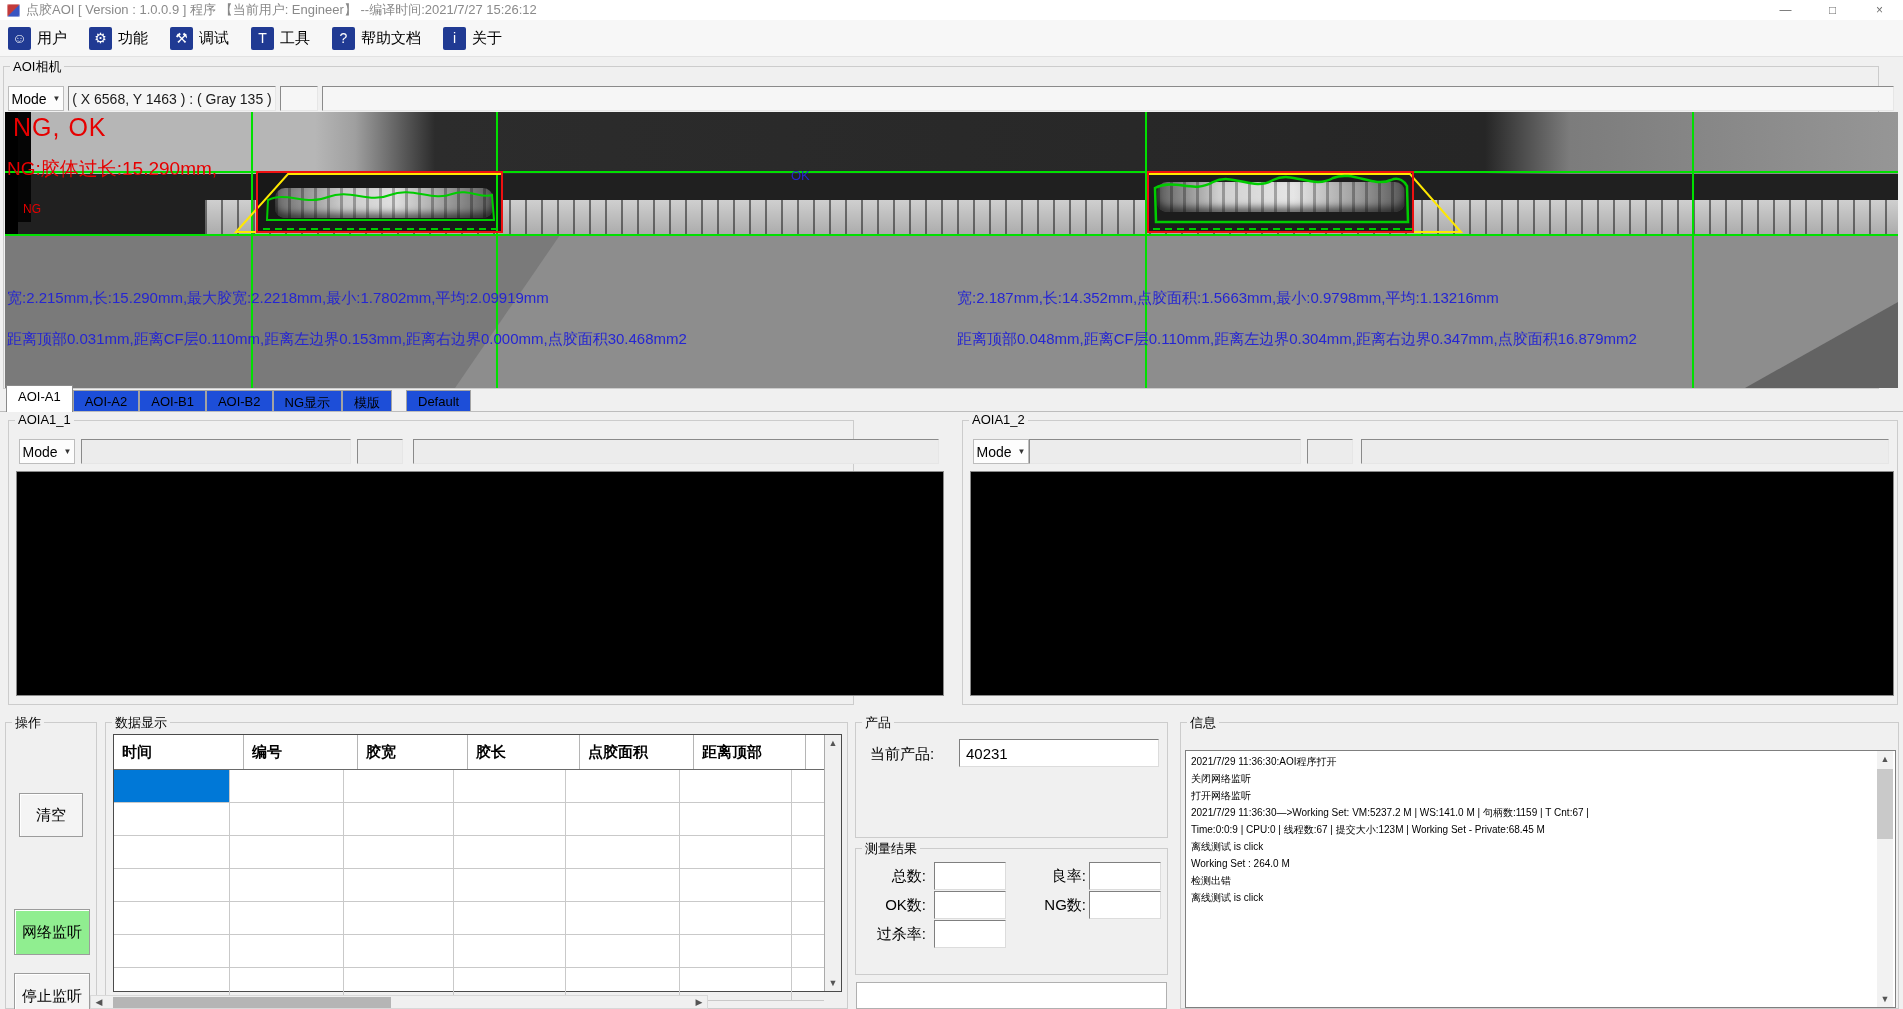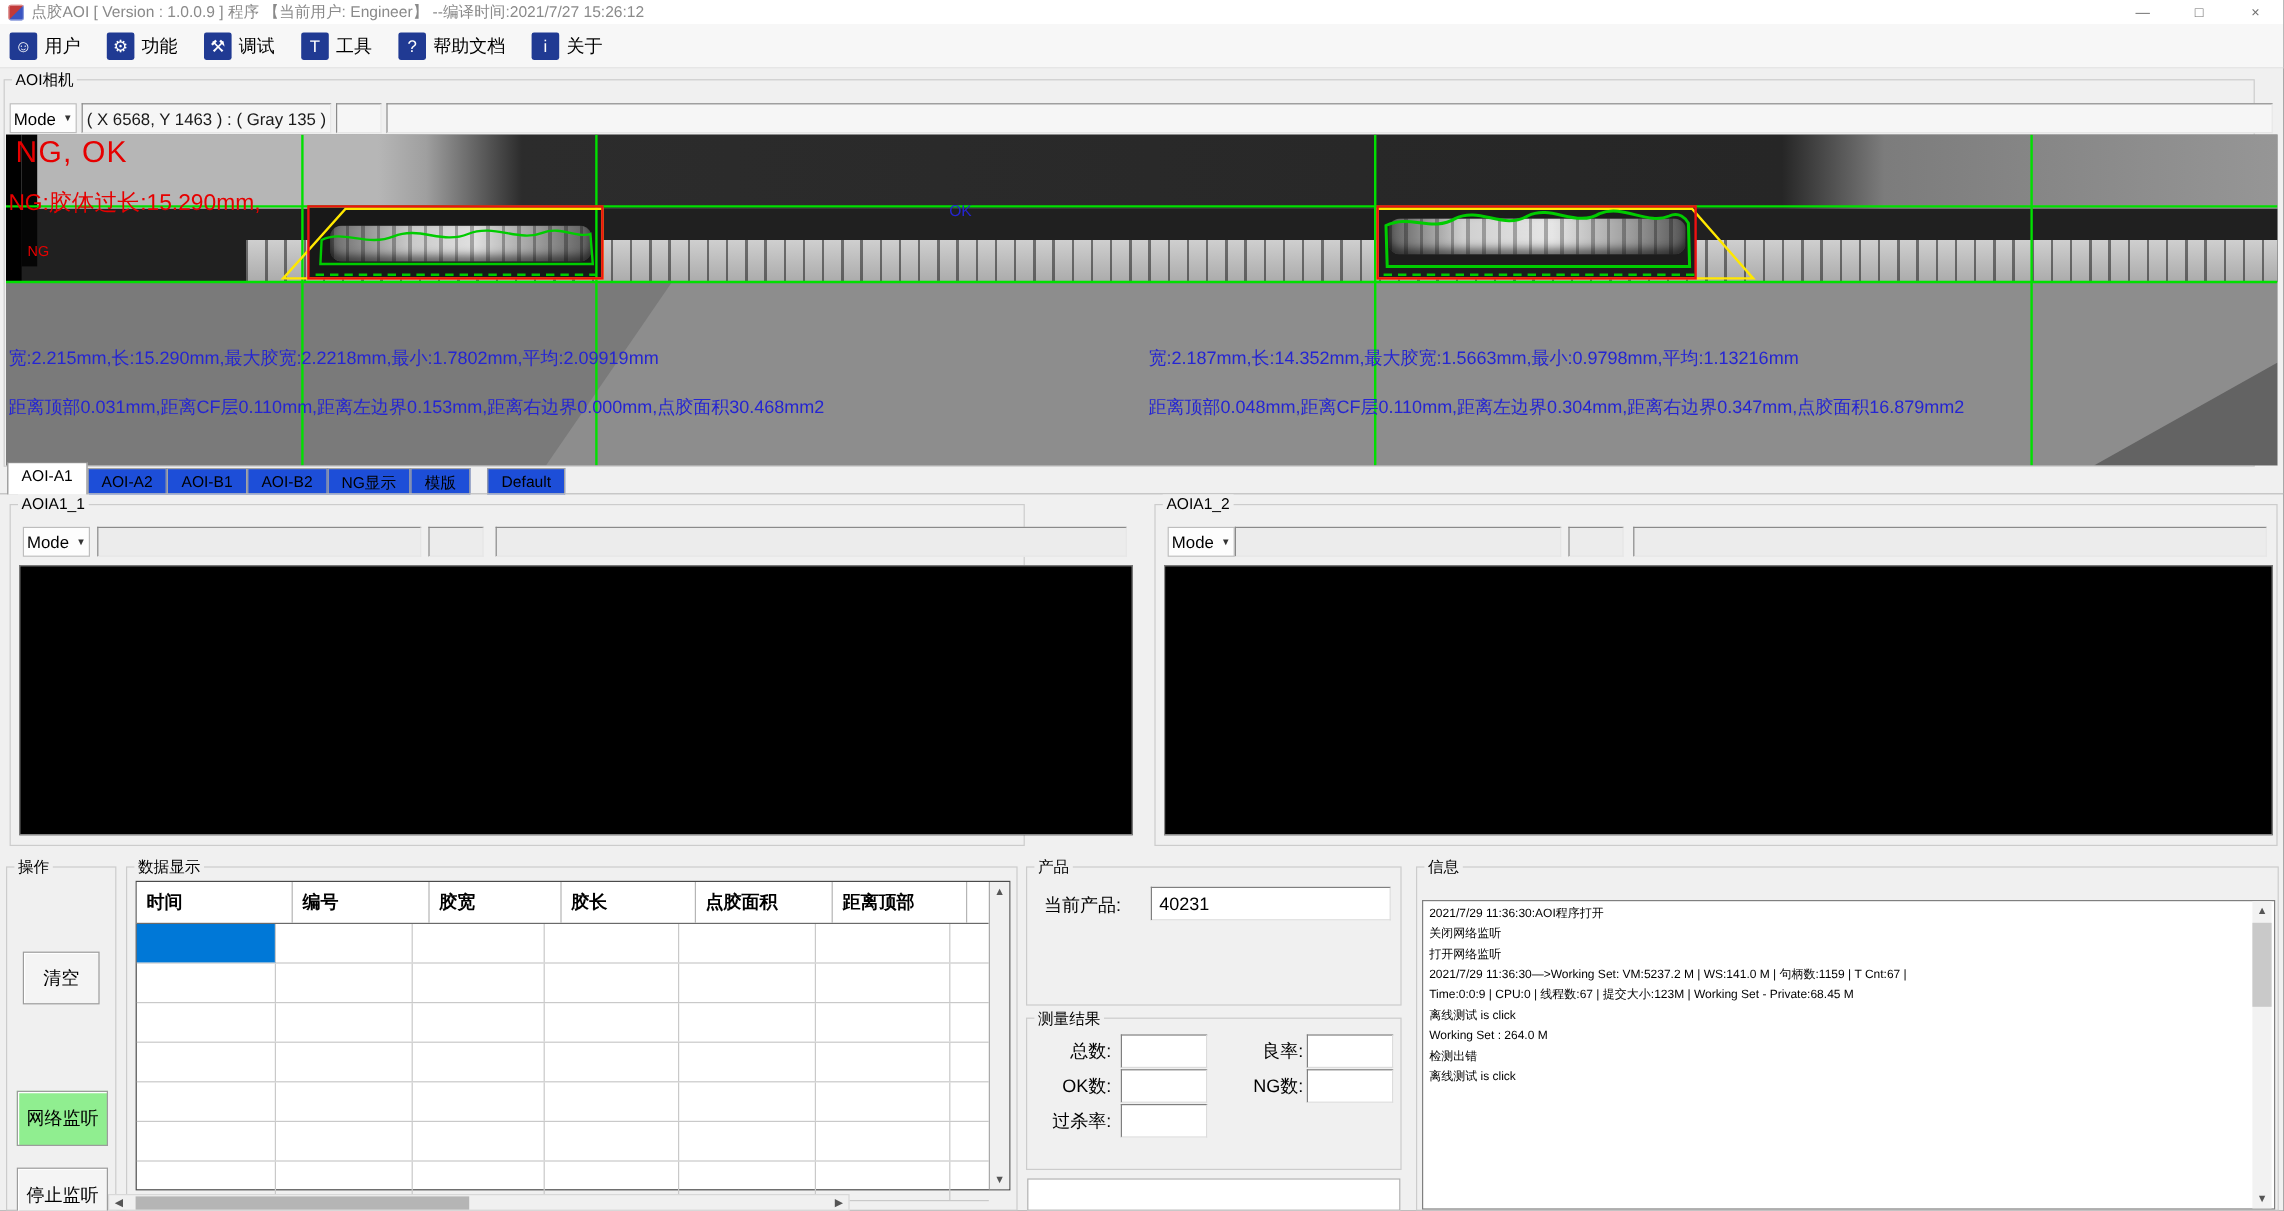--- a/index.html
+++ b/index.html
@@ -189,21 +189,21 @@
         <path d="M1151,110 L1150,76 C1170,66 1188,82 1208,70 C1228,60 1248,80 1268,68 C1288,58 1308,78 1328,66 C1348,58 1368,76 1386,68 C1394,64 1400,70 1402,74 L1403,110 Z" fill="none" stroke="#00cc00" stroke-width="2.5"></path>
         <path d="M1148,117 H1410" stroke="#00cc00" stroke-width="2" stroke-dasharray="7 5"></path>
       </svg>
 
       <span class="ovl-red" style="left:8px;top:1px;font-size:25px;letter-spacing:1px;">NG, OK</span>
       <span class="ovl-red" style="left:2px;top:44px;font-size:19px;">NG:胶体过长:15.290mm,</span>
       <span class="ovl-red" style="left:2px;top:90px;font-size:12px;margin-left:16px;">NG</span>
       <span class="ovl-blue" style="left:786px;top:56px;font-size:13px;">OK</span>
       <span class="ovl-blue" style="left:2px;top:177px;">宽:2.215mm,长:15.290mm,最大胶宽:2.2218mm,最小:1.7802mm,平均:2.09919mm</span>
       <span class="ovl-blue" style="left:2px;top:218px;">距离顶部0.031mm,距离CF层0.110mm,距离左边界0.153mm,距离右边界0.000mm,点胶面积30.468mm2</span>
-      <span class="ovl-blue" style="left:952px;top:177px;">宽:2.187mm,长:14.352mm,最大胶宽:1.5663mm,最小:0.9798mm,平均:1.13216mm</span>
+      <span class="ovl-blue" style="left:952px;top:177px;">宽:2.187mm,长:14.352mm,点胶面积:1.5663mm,最小:0.9798mm,平均:1.13216mm</span>
       <span class="ovl-blue" style="left:952px;top:218px;">距离顶部0.048mm,距离CF层0.110mm,距离左边界0.304mm,距离右边界0.347mm,点胶面积16.879mm2</span>
     </div>
   </div>
 
   <div id="view-tabs">
       <div class="tab active">AOI-A1</div>
       <div class="tab">AOI-A2</div>
       <div class="tab">AOI-B1</div>
       <div class="tab">AOI-B2</div>
       <div class="tab">NG显示</div>

